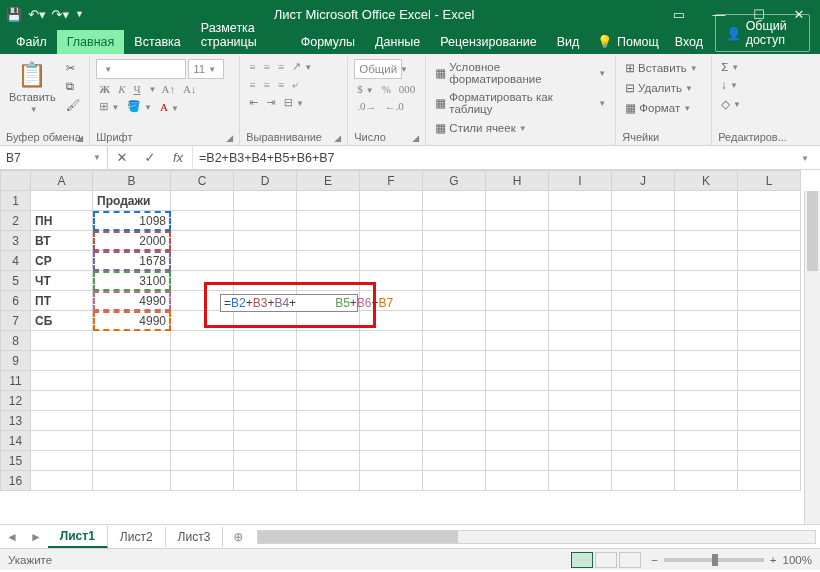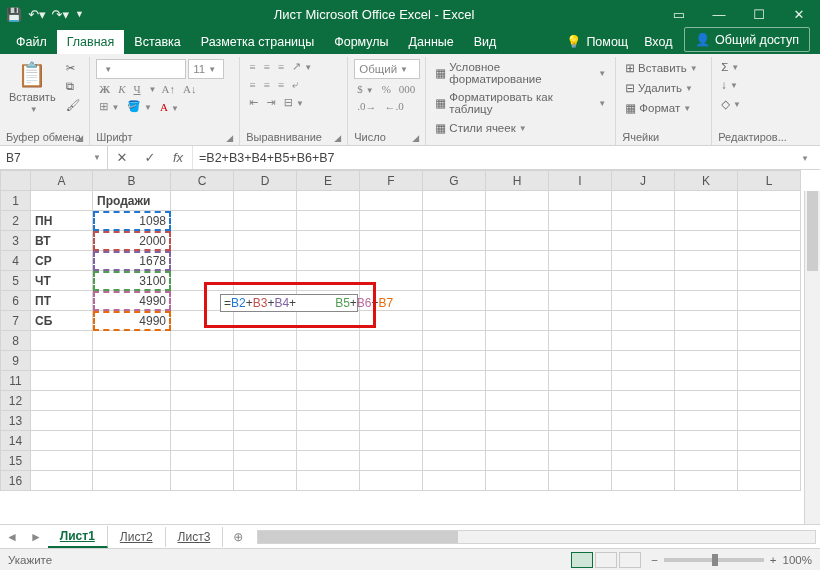--- a/index.html
+++ b/index.html
@@ -9,21 +9,21 @@
 .titlebar { height: 28px; background: #0c6d3e; display: flex; align-items: center; color: #fff; padding: 0 6px; }
 .titlebar .qat { display: flex; gap: 6px; align-items: center; }
 .titlebar .qat span { opacity: 0.9; font-size: 13px; }
 .titlebar .title { flex: 1; text-align: center; font-size: 13px; }
 .titlebar .wincontrols { display: flex; gap: 10px; }
 .titlebar .wincontrols span { width: 30px; text-align: center; font-size: 13px; opacity: 0.9; }
 
 
 .ribbon-tabs { height: 26px; background: #0c6d3e; display: flex; align-items: flex-end; color: #fff; padding: 0 6px; font-size: 12.5px; }
 .ribbon-tabs .tab { padding: 5px 10px; cursor: pointer; }
-.ribbon-tabs .tab.active { background: #ffffff; color: #0c6d3e; }
+.ribbon-tabs .tab.active { background: #86efac; color: #0c6d3e; }
 .ribbon-tabs .spacer { flex: 1; }
 .ribbon-tabs .help, .ribbon-tabs .signin { padding: 5px 8px; display: flex; align-items: center; gap: 4px; }
 .ribbon-tabs .share { padding: 4px 10px; border: 1px solid rgba(255,255,255,0.5); border-radius: 2px; margin: 2px 4px; display: flex; align-items: center; gap: 4px; }
 
 
 .ribbon { height: 92px; background: #f1f1f1; border-bottom: 1px solid #d4d4d4; display: flex; padding-top: 3px; }
 .group { border-right: 1px solid #d9d9d9; padding: 2px 6px 0 6px; display: flex; flex-direction: column; justify-content: space-between; }
 .group .controls { display: flex; gap: 4px; align-items: flex-start; height: 68px; }
 .group .glabel { text-align: left; font-size: 11px; color: #6a6a6a; padding-bottom: 2px; position: relative; }
 .group .glabel .dlg { position: absolute; right: 0; bottom: 2px; font-size: 9px; color: #888; }
@@ -59,21 +59,21 @@
 .editing { position: absolute; border: 1px solid #888; background: #fff; font-size: 12px; padding: 1px 3px; white-space: nowrap; }
 .editing .t-blue { color:#1f77d0; } .editing .t-red { color:#c0504d; } .editing .t-purple { color:#8064a2;text-align:right; }
 .editing .t-green { color:#4f9d4f;margin-left:39px; } .editing .t-pink { color:#b96a9a; } .editing .t-orange { color:#e46c0a; }
 .highlight-box { position: absolute; border: 3px solid #d11; pointer-events:none; }
 .vscroll { position: absolute; right:0; top:21px; bottom:0; width:16px; background:#f1f1f1; border-left:1px solid #d4d4d4; }
 .vscroll .vthumb { position:absolute; left:2px; right:2px; top:0; height:80px; background:#cdcdcd; }
 
 
 .sheetbar { height: 24px; background: #fff; border-top: 1px solid #d4d4d4; display: flex; align-items: center; font-size: 12px; }
 .sheetbar .nav { padding: 0 6px; color: #888; }
-.sheetbar .stab { padding: 3px 12px; border-right: 1px solid #d4d4d4; color: #555; text-decoration: underline; }
+.sheetbar .stab { padding: 3px 12px; border-right: 1px solid #d4d4d4; color: #555; }
 .sheetbar .stab.active { border-bottom: 2px solid #0c6d3e; color: #0c6d3e; font-weight: 600; background: #fff; }
 .sheetbar .add { padding: 0 10px; color: #888; }
 .sheetbar .hscroll { flex: 1; margin: 0 4px; height: 14px; background: #f1f1f1; border: 1px solid #d4d4d4; position: relative; }
 .sheetbar .hthumb { position: absolute; left: 0; width: 200px; top: 0; bottom: 0; background: #cdcdcd; }
 
 
 .status { height: 22px; background: #f1f1f1; border-top: 1px solid #d4d4d4; display: flex; align-items: center; padding: 0 8px; font-size: 11.5px; color: #666; }
 .status .sp { flex: 1; }
 .status .vbtn { width: 22px; height: 16px; border: 1px solid #c8c8c8; margin-left: 2px; display:inline-block; }
 .status .vbtn.active { background: #cde6d7; border-color: #0c6d3e; }
@@ -100,20 +100,21 @@
   </div>
 </div>
 
 <div class="ribbon-tabs">
   <div class="tab">Файл</div>
   <div class="tab active">Главная</div>
   <div class="tab">Вставка</div>
   <div class="tab">Разметка страницы</div>
   <div class="tab">Формулы</div>
   <div class="tab">Данные</div>
+  <div class="tab">Рецензирование</div>
   <div class="tab">Вид</div>
   <div class="spacer"></div>
   <div class="help">
       <span>💡</span>
       <span>Помощ</span>
     </div>
   <div class="signin">Вход</div>
   <div class="share">
       <span>👤</span>
       <span>Общий доступ</span>
@@ -191,21 +192,21 @@
           <span class="mini">⇤</span>
           <span class="mini">⇥</span>
           <span class="mini">⊟<span class="caret">▼</span></span>
         </div>
     </div>
     <div class="glabel"><span>Выравнивание</span><span class="dlg">◢</span></div>
   </div>
 
   <div class="group" style="width:78px">
     <div class="controls vstack" style="gap:3px">
-      <div class="combo" style="width:66px">
+      <div class="combo" style="width:48px">
           <span>Общий</span>
           <span class="caret">▼</span>
         </div>
       <div class="hstack">
           <span class="mini">$<span class="caret">▼</span></span>
           <span class="mini">%</span>
           <span class="mini">000</span>
         </div>
       <div class="hstack">
           <span class="mini">.0→</span>

